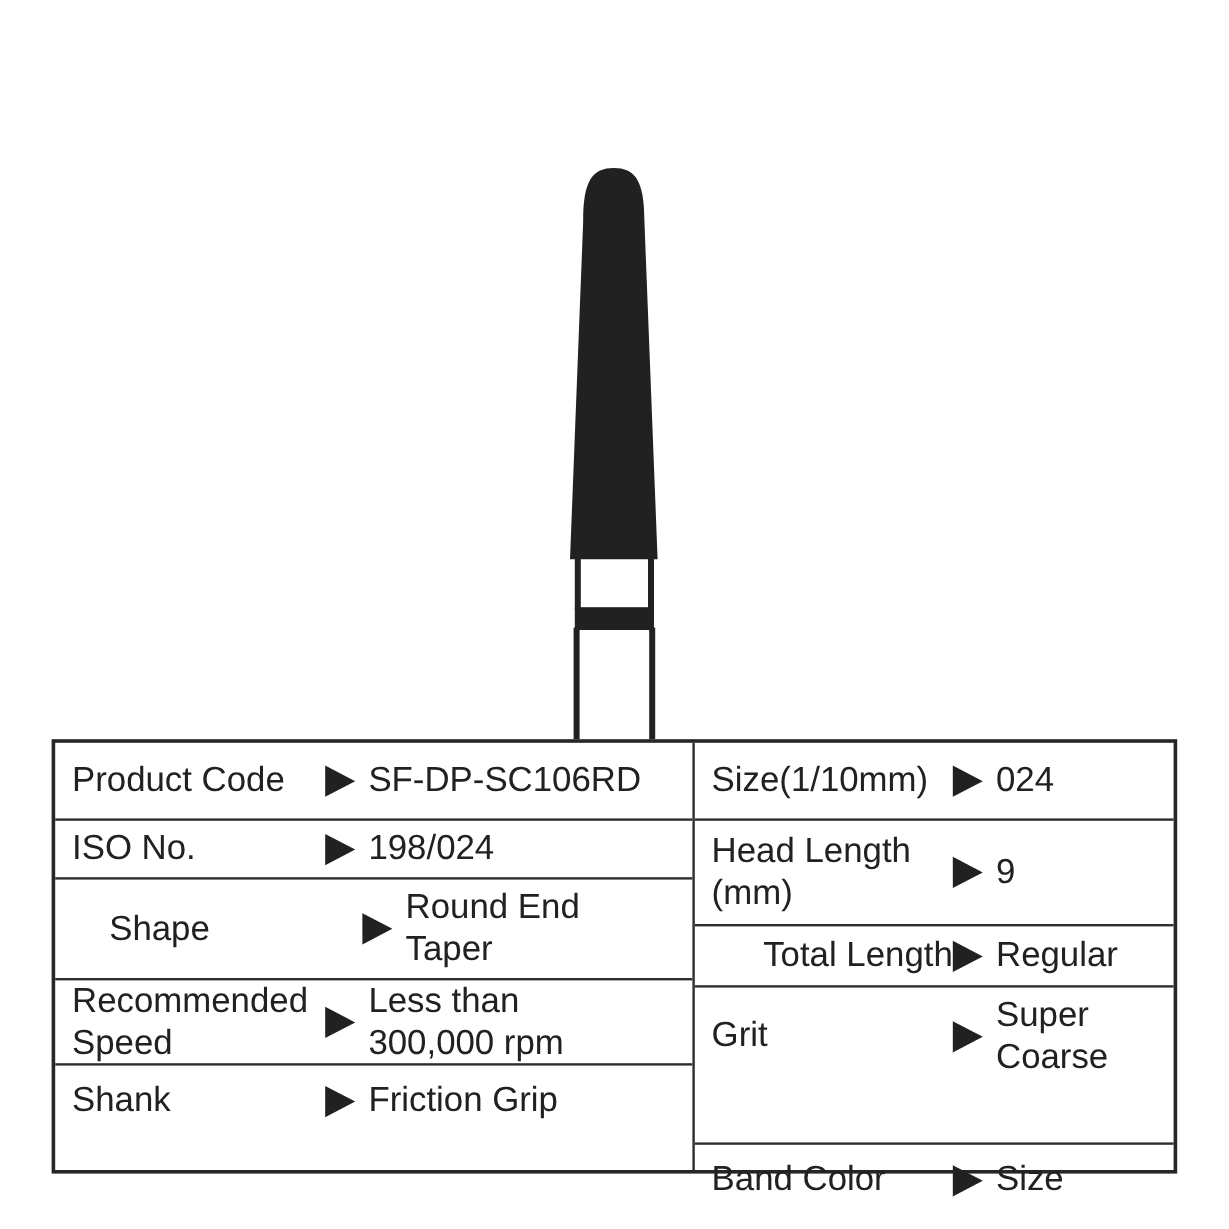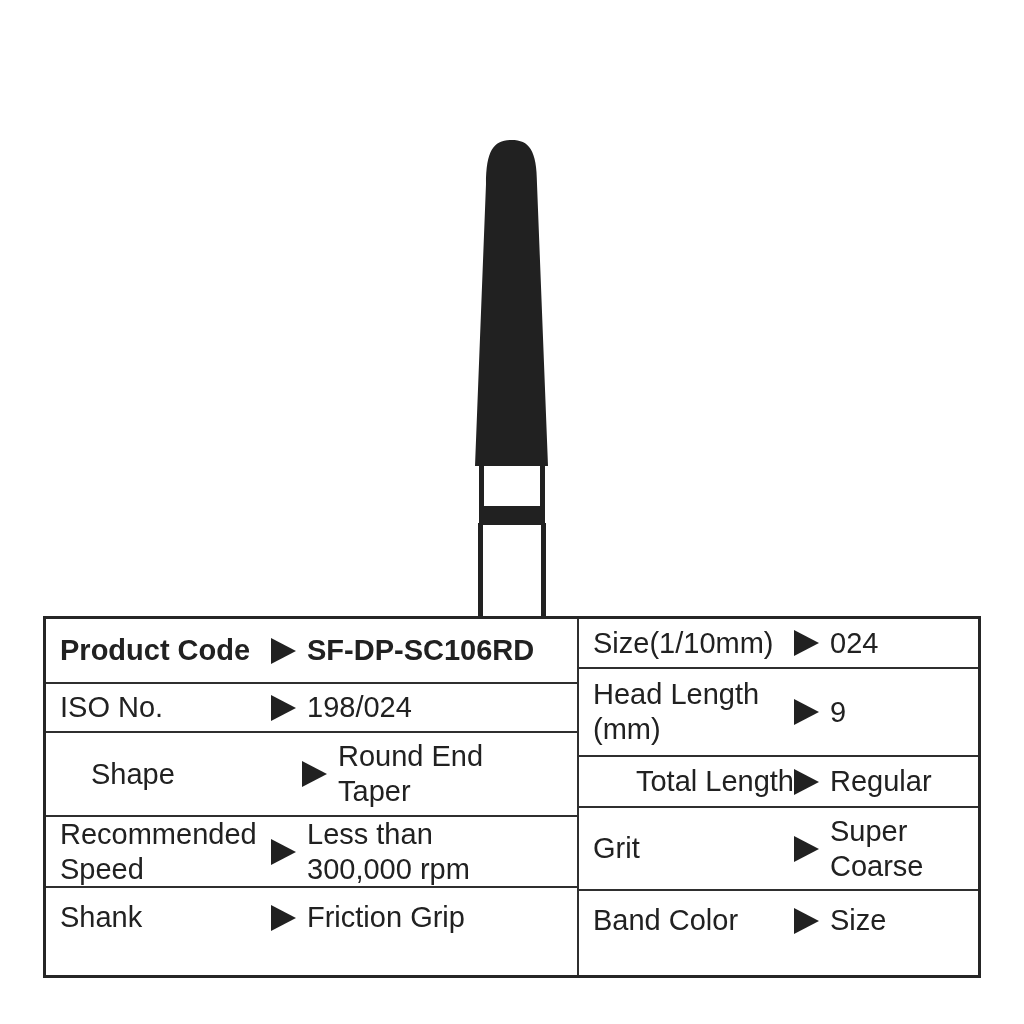--- a/index.html
+++ b/index.html
@@ -28,31 +28,31 @@
   .half.right { flex: 1 1 auto; border-left: 2px solid #2f2f2f; }
 
   .row {
     box-sizing: border-box;
     display: flex; align-items: center;
     padding-left: 14px; padding-right: 6px;
     border-top: 2px solid #2f2f2f;
   }
   .row:first-child { border-top: none; }
 
-  .half.left  .row:nth-child(1) { height: 63px; font-weight: bold; }
+  .half.left  .row:nth-child(1) { height: 63px; }
   .half.left  .row:nth-child(2) { height: 49px; }
   .half.left  .row:nth-child(3) { height: 84px; padding-left: 45px; }
   .half.left  .row:nth-child(4) { height: 71px; }
   .half.left  .row:nth-child(5) { height: 61px; }
 
-  .half.right .row:nth-child(1) { height: 48px; }
+  .half.right .row:nth-child(1) { height: 63px; }
   .half.right .row:nth-child(2) { height: 88px; }
   .half.right .row:nth-child(3) { height: 51px; text-align: right; }
   .half.right .row:nth-child(4) { height: 83px; }
-  .half.right .row:nth-child(5) { height: 61px; }
+  .half.right .row:nth-child(5) { height: 61px; margin-top: 48px; }
 
   .label, .value {
     font-size: 29px; line-height: 35px;
     white-space: pre-line;
     color: #212121;
     letter-spacing: 0;
   }
   .label { flex: 0 0 211px; width: 211px; }
   .half.right .label { flex-basis: 201px; width: 201px; }
 

